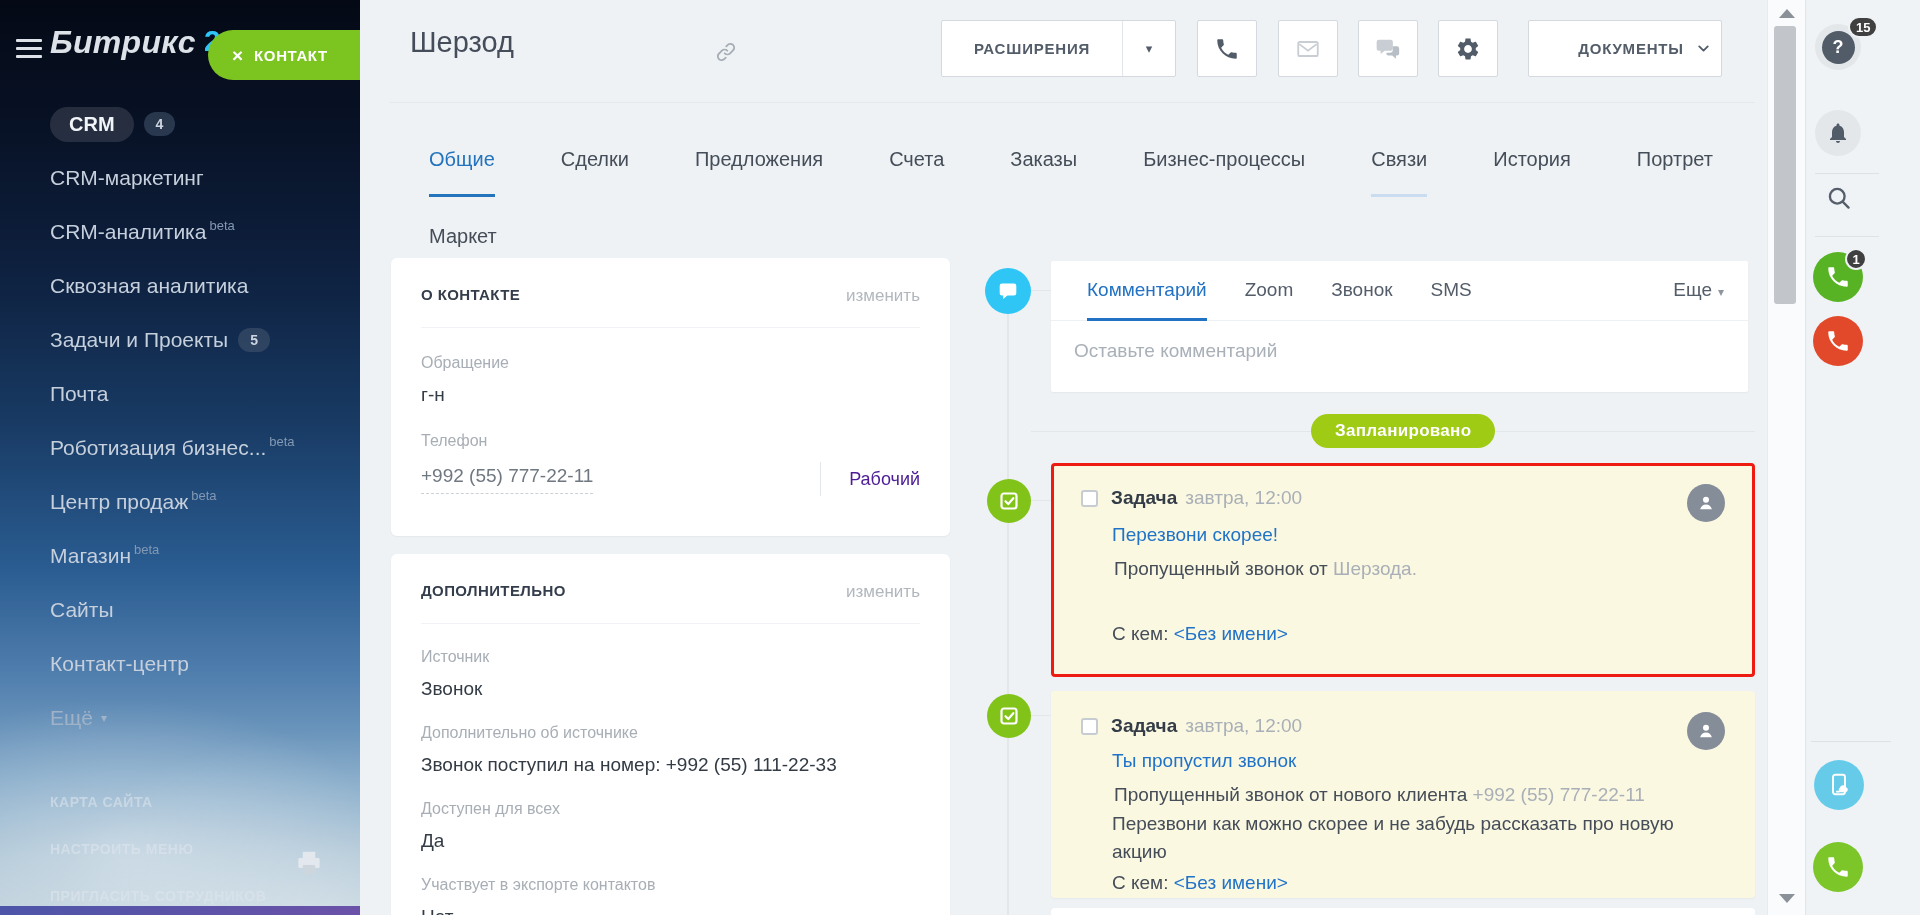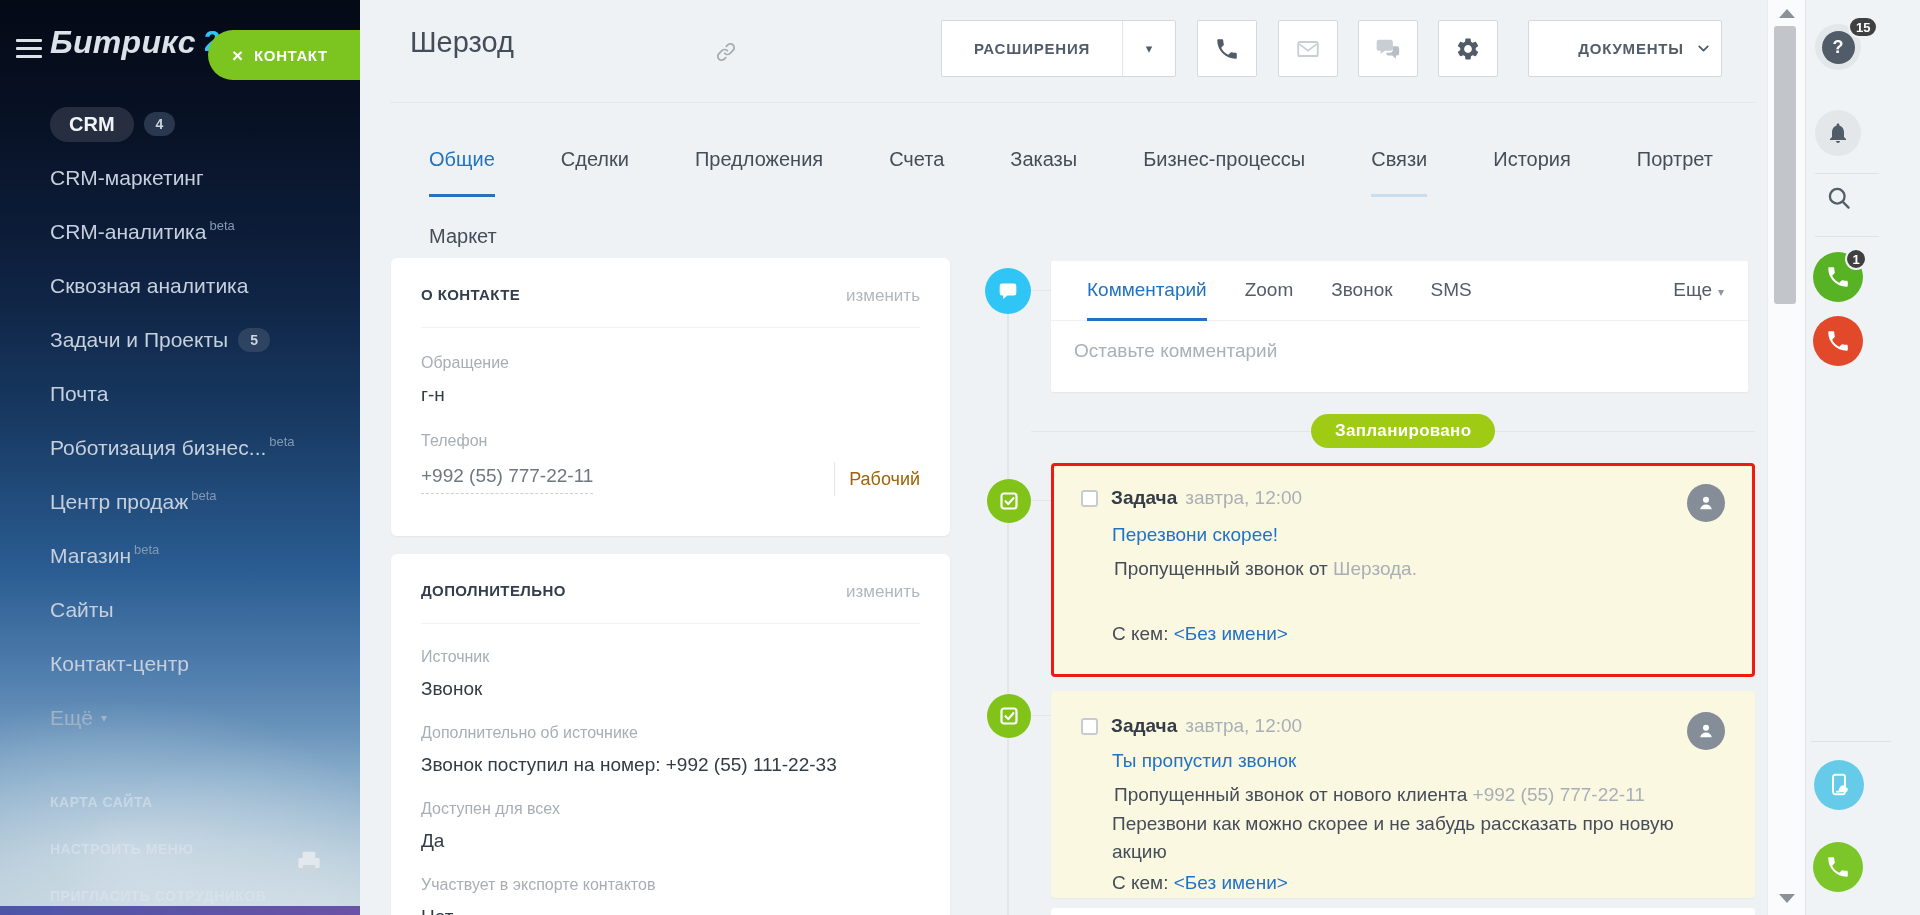--- a/index.html
+++ b/index.html
@@ -58,21 +58,21 @@
   .card-about { top:258px; height:278px; }
   .card-extra { top:554px; height:380px; }
   .card-head { display:flex; justify-content:space-between; align-items:flex-start; padding-bottom:21px; border-bottom:1px solid #f0f2f5; }
   .card-head b { font-size:15px; font-weight:700; letter-spacing:.4px; color:#343d4c; }
   .card-head a { font-size:17px; color:#b1b7bd; cursor:pointer; text-decoration:none;margin-left:21px; }
   .fld { margin-top:26px; }
   .fld .lab { font-size:16px; color:#a8aeb5; margin-bottom:12px; }
   .fld .val { font-size:19px; color:#333b45; }
   .fld-phone { display:flex; justify-content:space-between; align-items:center; }
   .fld-phone .val { color:#6f7780; border-bottom:1px dashed #ccd1d6; padding-bottom:6px; cursor:pointer; }
-  .fld-phone .tag { font-size:18px; color:#a16207; border-left:1px solid #e3e7ea; padding-left:14px; line-height:34px; }
+  .fld-phone .tag { font-size:18px; color:#4c1d95; border-left:1px solid #e3e7ea; padding-left:28px; line-height:34px; }
   .card-extra .fld { margin-top:24px; }
 
   
   .tl-line { position:absolute; left:647px; top:291px; width:2px; height:624px; background:#e3e7ea; }
   .conn { position:absolute; height:1px; background:#e3e7ea; }
   .connA { left:669px; top:290px; width:24px; } .connB { left:671px; top:500px; width:20px; } .connC { left:671px; top:715px; width:20px; }
   .tl-ico { position:absolute; border-radius:50%; display:flex; align-items:center; justify-content:center; }
   .tl-blue { left:625px; top:268px; width:46px; height:46px; background:#2fc6f6; }
   .tl-green { width:44px; height:44px; background:#82c319; }
   .g1 { left:627px; top:479px; } .g2 { left:627px; top:694px; }

